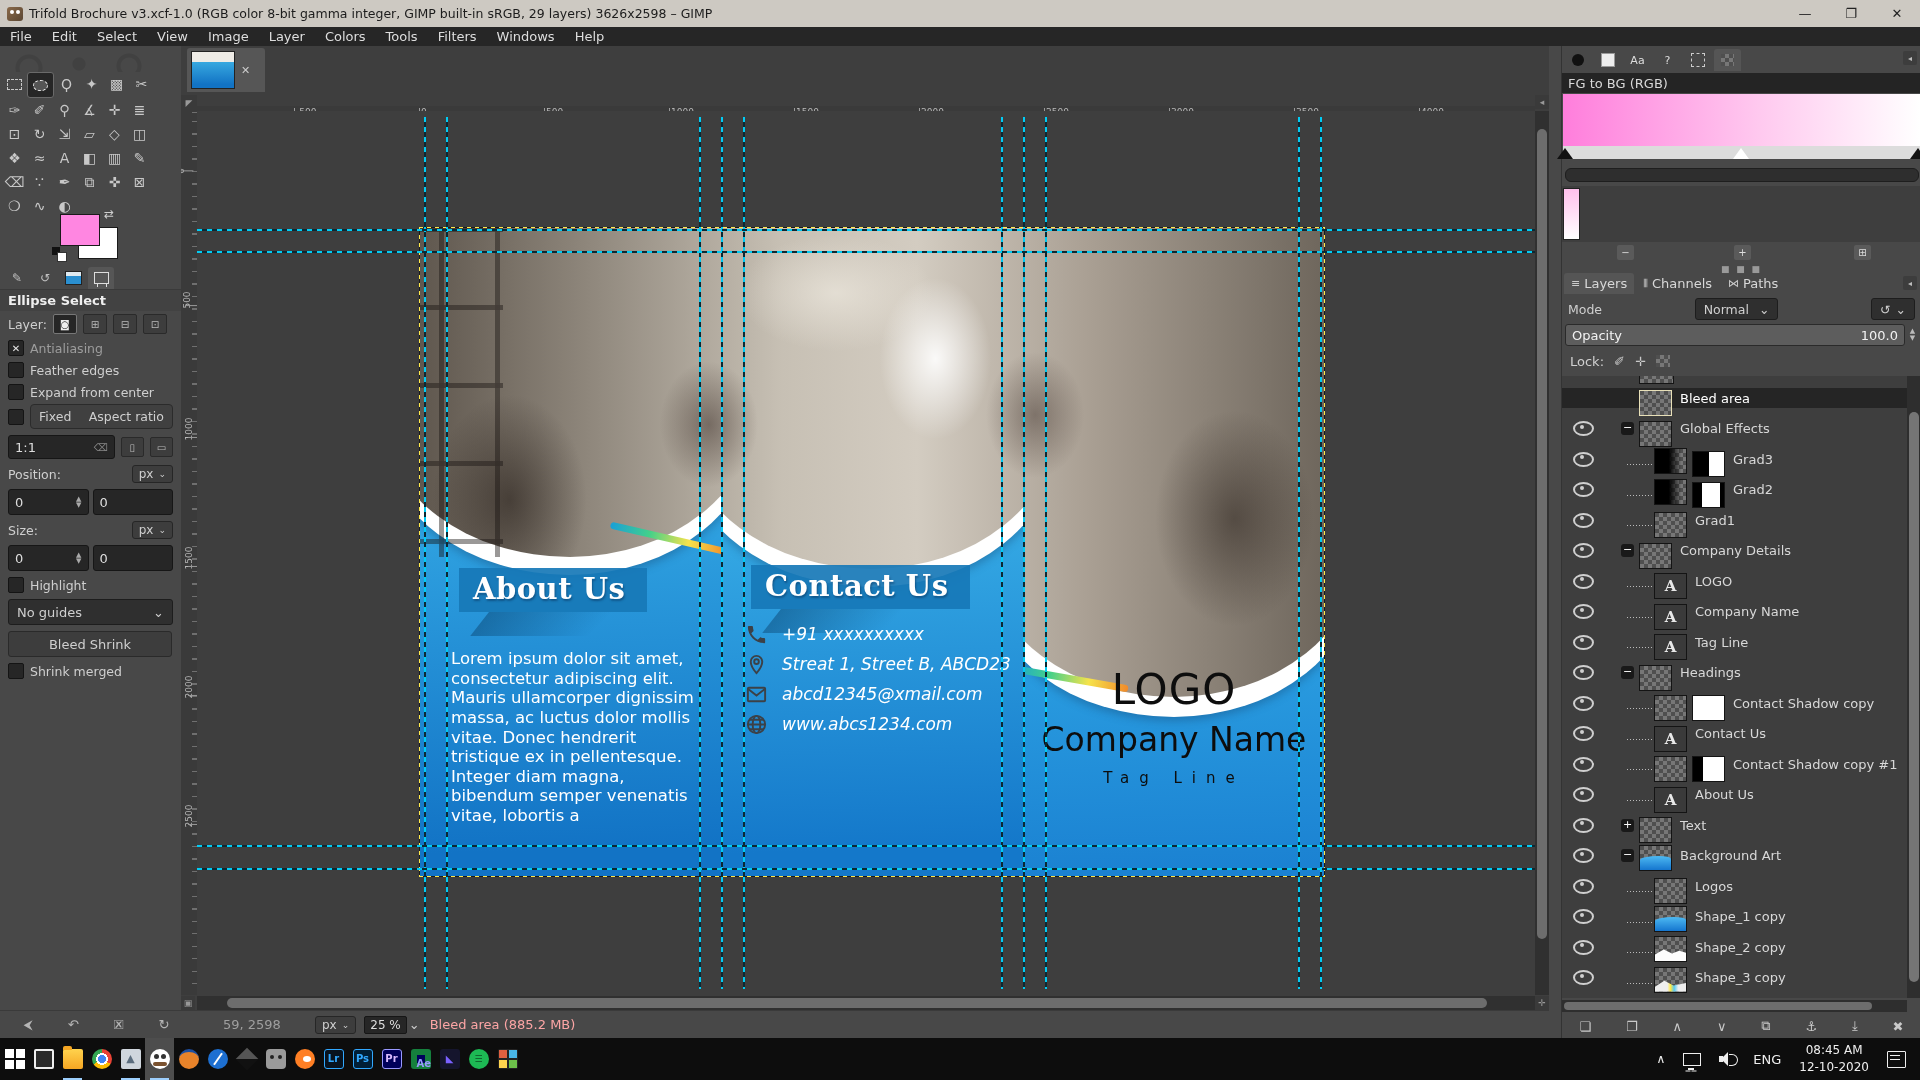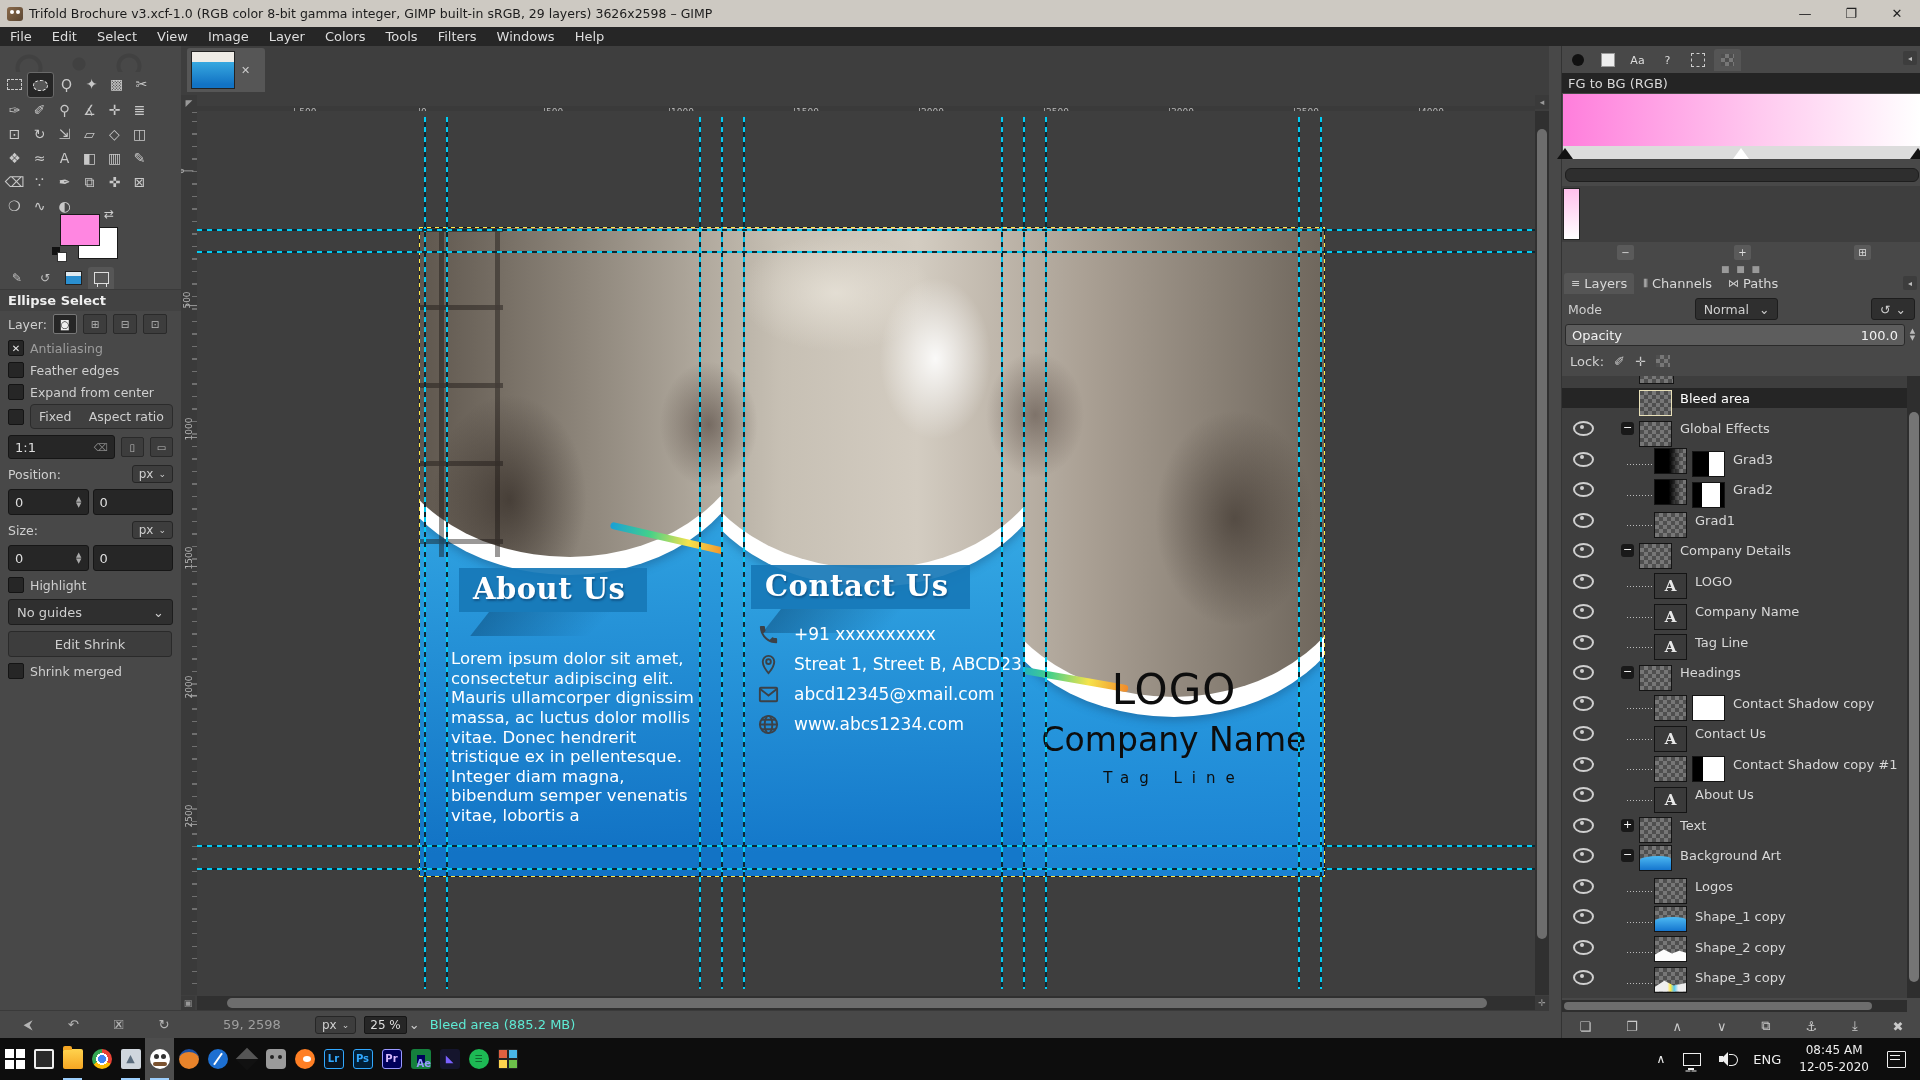--- a/index.html
+++ b/index.html
@@ -238,21 +238,21 @@
   .lhsb .th{position:absolute;left:2px;top:2px;width:308px;height:8px;background:#6d6d6d;border-radius:4px;}
   .lfoot{position:absolute;left:0;top:968px;width:359px;height:24px;display:flex;align-items:center;
          justify-content:space-around;color:#c9c9c9;font-size:13px;}
 
   
   .statusbar{left:181px;top:1010px;width:1368px;height:27px;background:#484848;display:flex;align-items:center;
              border-top:1px solid #3a3a3a;color:#c9c9c9;}
   .statusbar .pos{color:#9f9f9f;margin-left:42px;width:70px;}
   .statusbar .unitbox{margin-left:22px;}
   .statusbar .zoombox{margin-left:8px;background:#262626;border:1px solid #161616;border-radius:2px;padding:1px 5px;color:#dedede;font-size:12px;}
-  .statusbar .msg{margin-left:10px;color:#5eead4;}
+  .statusbar .msg{margin-left:10px;color:#fca5a5;}
 
   
   .taskbar{left:0;top:1038px;width:1920px;height:42px;background:#0d0d0d;display:flex;align-items:center;}
   .tbapps{display:flex;align-items:center;height:100%;}
   .tile{width:29px;height:42px;display:flex;align-items:center;justify-content:center;position:relative;flex:0 0 auto;}
   .tile.running::after{content:"";position:absolute;bottom:0;left:5px;right:5px;height:2px;background:#9ccefc;}
   .tile.activeapp{background:#4d4d4d;}
   .ic{width:20px;height:20px;box-sizing:border-box;}
   .ic-start{background:linear-gradient(#fff,#fff) 0 0/9px 9px no-repeat,linear-gradient(#fff,#fff) 11px 0/9px 9px no-repeat,
             linear-gradient(#fff,#fff) 0 11px/9px 9px no-repeat,linear-gradient(#fff,#fff) 11px 11px/9px 9px no-repeat;}
@@ -474,21 +474,21 @@
       </div>
 
       <div class="row">
         <div class="dd" style="width:148px;justify-content:space-between;">
           <span>No guides</span>
           <span>⌄</span>
         </div>
       </div>
 
       <div class="row">
-        <div class="btn" style="width:162px;">Edit Shrink</div>
+        <div class="btn" style="width:162px;">Bleed Shrink</div>
       </div>
 
       <div class="row">
         <span class="chk"></span>
         <span class="lbl">Shrink merged</span>
       </div>
     </div>
   </div>
 
   <div class="abs tbfoot">
@@ -542,21 +542,21 @@
           <div class="aboutbody" style="left:32px;top:422px;">Lorem ipsum dolor sit amet, consectetur adipiscing elit. Mauris ullamcorper dignissim massa, ac luctus dolor mollis vitae. Donec hendrerit tristique ex in pellentesque. Integer diam magna, bibendum semper venenatis vitae, lobortis a</div>
         </div>
 
         <div class="panel p2" style="left:302px;">
           <div class="pblue"></div>
           <div class="arcwhite" style="top:0;height:360px;"></div>
           <div class="photo" style="top:0;height:342px;"></div>
           <div class="banner" style="left:30px;top:338px;">
             <h2>Contact Us</h2>
           </div>
-          <div class="contact-rows" style="left:36px;top:392px;">
+          <div class="contact-rows" style="left:24px;top:392px;font-style:italic;">
             <div class="crow">
               <svg class="cicon" viewBox="0 0 24 24" fill="currentColor">
                   <path d="M6.6 10.8c1.5 2.9 3.8 5.2 6.7 6.7l2.2-2.2c.3-.3.7-.4 1-.2 1.1.4 2.3.6 3.5.6.6 0 1 .4 1 1V20c0 .6-.4 1-1 1C10.6 21 3 13.4 3 4c0-.6.4-1 1-1h3.3c.6 0 1 .4 1 1 0 1.2.2 2.4.6 3.5.1.3 0 .7-.2 1l-2.1 2.3z"></path>
                 </svg>
               <span>+91 xxxxxxxxxx</span>
             </div>
             <div class="crow">
               <svg class="cicon" viewBox="0 0 24 24" fill="none" stroke="currentColor" stroke-width="2">
                   <path d="M12 21s-6-7-6-12a6 6 0 1 1 12 0c0 5-6 12-6 12z"></path>
                   <circle cx="12" cy="9" r="2.4"></circle>
@@ -923,19 +923,19 @@
       </div>
     <div class="tray">
       <span class="chev">∧</span>
       <span class="neticon"></span>
       <span class="volicon">
           <span class="volarc"></span>
         </span>
       <span style="font-size:13px;">ENG</span>
       <span class="clock">
         <span>08:45 AM</span><br>
-        <span>12-05-2020</span>
+        <span>12-10-2020</span>
       </span>
       <span class="action"></span>
     </div>
   </div>
 
 </div>
 
 </body></html>

